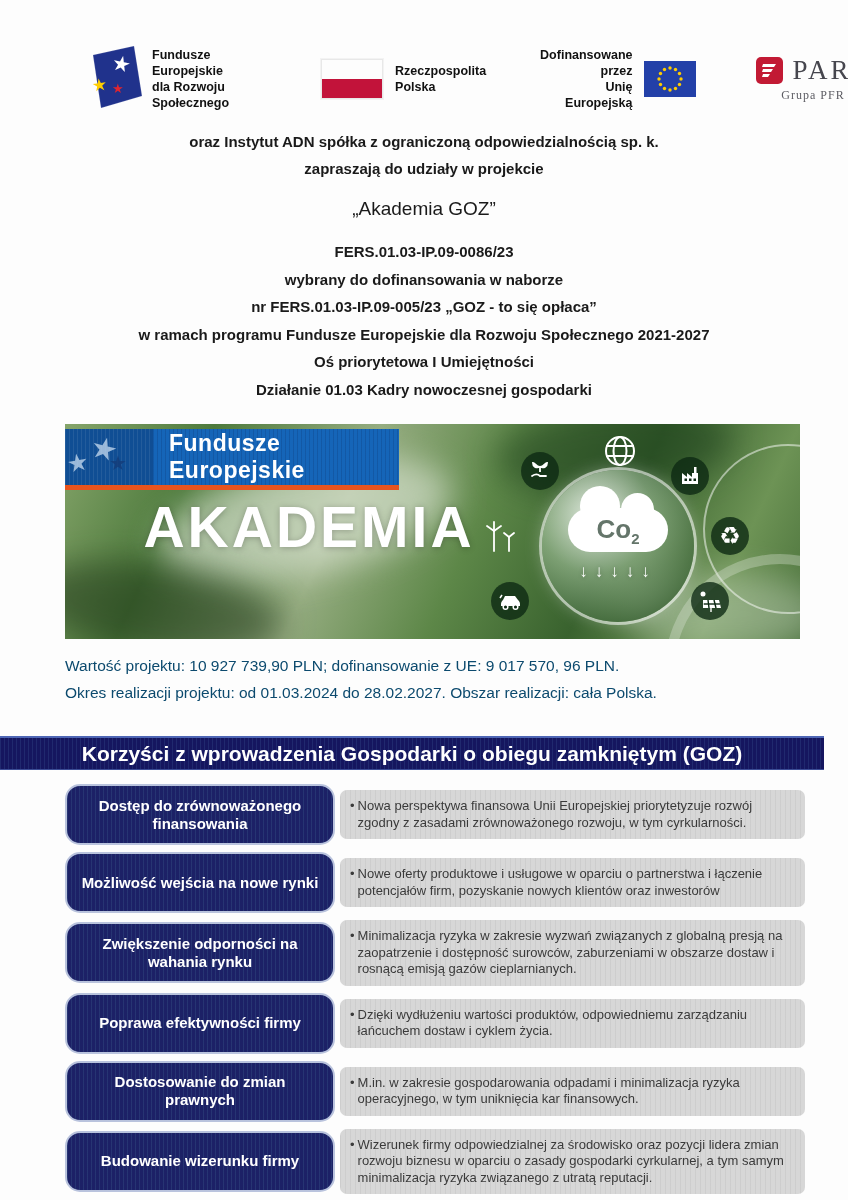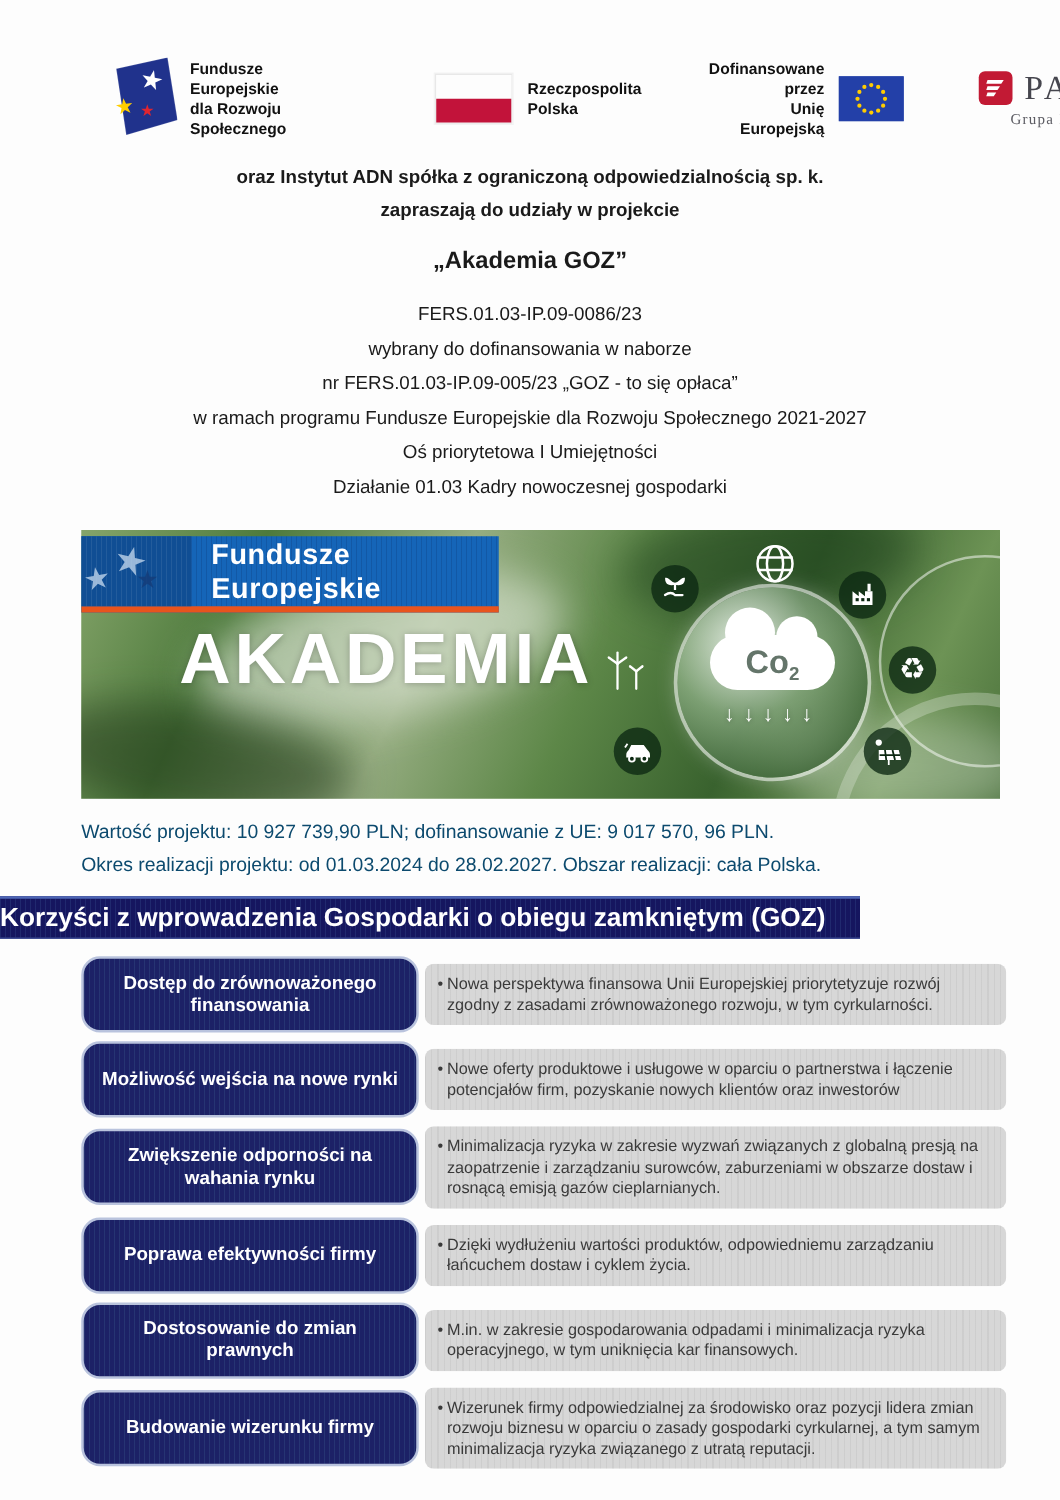--- a/index.html
+++ b/index.html
@@ -10,40 +10,40 @@
     overflow:hidden; position:relative;
   }
 
   
   .logo-row {
     display:flex; align-items:center;
     padding:46px 80px 0 86px; height:112px;
   }
   .fe-logo { display:flex; align-items:center; gap:10px; }
   .fe-text { font-size:12.5px; font-weight:bold; color:#111; line-height:16px; }
-  .pl-flag-wrap { display:flex; align-items:center; gap:12px; margin-left:119px; }
+  .pl-flag-wrap { display:flex; align-items:center; gap:12px; margin-left:92px; }
   .pl-flag { width:62px; height:40px; border:1px solid #e8e8e8; box-shadow:0 0 0 1px #f3f3f3; }
   .pl-flag .w { height:50%; background:#fdfdfd; }
   .pl-flag .r { height:50%; background:#c2133a; }
   .pl-text { font-size:12.5px; font-weight:bold; line-height:16px; color:#111; }
   .eu-wrap { display:flex; align-items:center; gap:12px; margin-left:54px; }
   .eu-text { font-size:12.5px; font-weight:bold; line-height:16px; color:#111; text-align:right; }
   .eu-flag { width:52px; height:36px; background:#2340a8; display:block; }
   .logo-divider { width:1px; height:66px; background:#9a9a9a; margin:0 28px 0 32px; }
   .parp { display:flex; flex-direction:column; align-items:center; }
   .parp-top { display:flex; align-items:center; gap:9px; }
   .parp-mark { width:27px; height:27px; background:#c21a34; border-radius:5px; position:relative; }
   .parp-mark svg { position:absolute; inset:0; }
   .parp-name { font-family:"Liberation Serif", serif; font-size:27px; letter-spacing:3px; color:#46464e; }
   .parp-sub { font-family:"Liberation Serif", serif; font-size:12px; color:#5c5c63; margin-top:2px; letter-spacing:1px; }
 
   
   .intro { text-align:center; margin-top:16px; font-weight:bold; font-size:15px; line-height:27px; }
-  .project-title { text-align:center; font-weight:bold; font-size:19px; margin-top:16px; }
-  .details { text-align:center; margin-top:18px; font-weight:normal; font-size:15px; line-height:27.5px; }
+  .project-title { text-align:center; font-weight:normal; font-size:19px; margin-top:16px; }
+  .details { text-align:center; margin-top:18px; font-weight:bold; font-size:15px; line-height:27.5px; }
 
   
   .banner {
     position:relative; width:735px; height:215px; margin:21px 0 0 65px;
     background:linear-gradient(115deg,#86a56b 0%,#4d7a3c 18%,#95ac80 38%,#5d8748 55%,#39622e 72%,#6d9355 88%,#49703a 100%);
     overflow:hidden;
   }
   .blob { position:absolute; border-radius:50%; filter:blur(16px); }
   .blob.b1 { width:300px; height:110px; left:90px; top:40px; background:rgba(235,240,230,0.55); transform:rotate(-12deg); }
   .blob.b2 { width:260px; height:90px; left:-40px; top:140px; background:rgba(20,40,15,0.45); transform:rotate(8deg); }
@@ -93,24 +93,24 @@
   }
   .eco-icon.bare { background:transparent; }
   .eco-icon svg { display:block; }
   .eco-icon .glyph { font-size:24px; line-height:1; }
 
   
   .project-info { margin:13px 0 0 65px; font-size:15.5px; line-height:27px; color:#0c4a6e; }
 
   
   .section-bar {
-    margin-top:11px; width:688px; height:34px;
+    margin-top:30px; width:824px; height:34px;
     background:#15165f; border-top:2px solid #4e66b5; border-bottom:1px solid #3c4c96;
     background-image:repeating-linear-gradient(90deg, rgba(90,140,190,0.16) 0 1px, transparent 1px 4px);
-    color:#fff; font-weight:bold; font-size:21px; line-height:32px;
+    color:#fff; font-weight:bold; font-size:21px; text-align:center; line-height:32px;
   }
   .benefits { margin:14px 43px 0 65px; }
   .benefit-row { display:flex; align-items:center; margin-bottom:7px; }
   .benefit-label {
     flex:0 0 270px; min-height:61px; border-radius:15px;
     background:#1c2166; border:2px solid #b9c3dd;
     background-image:repeating-linear-gradient(90deg, rgba(100,170,190,0.14) 0 1px, transparent 1px 4px);
     color:#fff; font-weight:bold; font-size:15px; line-height:18px; text-align:center;
     display:flex; align-items:center; justify-content:center; padding:6px 14px;
   }
@@ -326,21 +326,21 @@
         <span>Nowe oferty produktowe i usługowe w oparciu o partnerstwa i łączenie potencjałów firm, pozyskanie nowych klientów oraz inwestorów</span>
       </div>
     </div>
 
     <div class="benefit-row">
       <div class="benefit-label">
         <span>Zwiększenie odporności na wahania rynku</span>
       </div>
       <div class="benefit-desc">
         <span class="bullet">•</span>
-        <span>Minimalizacja ryzyka w zakresie wyzwań związanych z globalną presją na zaopatrzenie i zarządzaniu surowców, zaburzeniami w obszarze dostaw i rosnącą emisją gazów cieplarnianych.</span>
+        <span>Minimalizacja ryzyka w zakresie wyzwań związanych z globalną presją na zaopatrzenie i dostępność surowców, zaburzeniami w obszarze dostaw i rosnącą emisją gazów cieplarnianych.</span>
       </div>
     </div>
 
     <div class="benefit-row">
       <div class="benefit-label">
         <span>Poprawa efektywności firmy</span>
       </div>
       <div class="benefit-desc">
         <span class="bullet">•</span>
         <span>Dzięki wydłużeniu wartości produktów, odpowiedniemu zarządzaniu łańcuchem dostaw i cyklem życia.</span>

